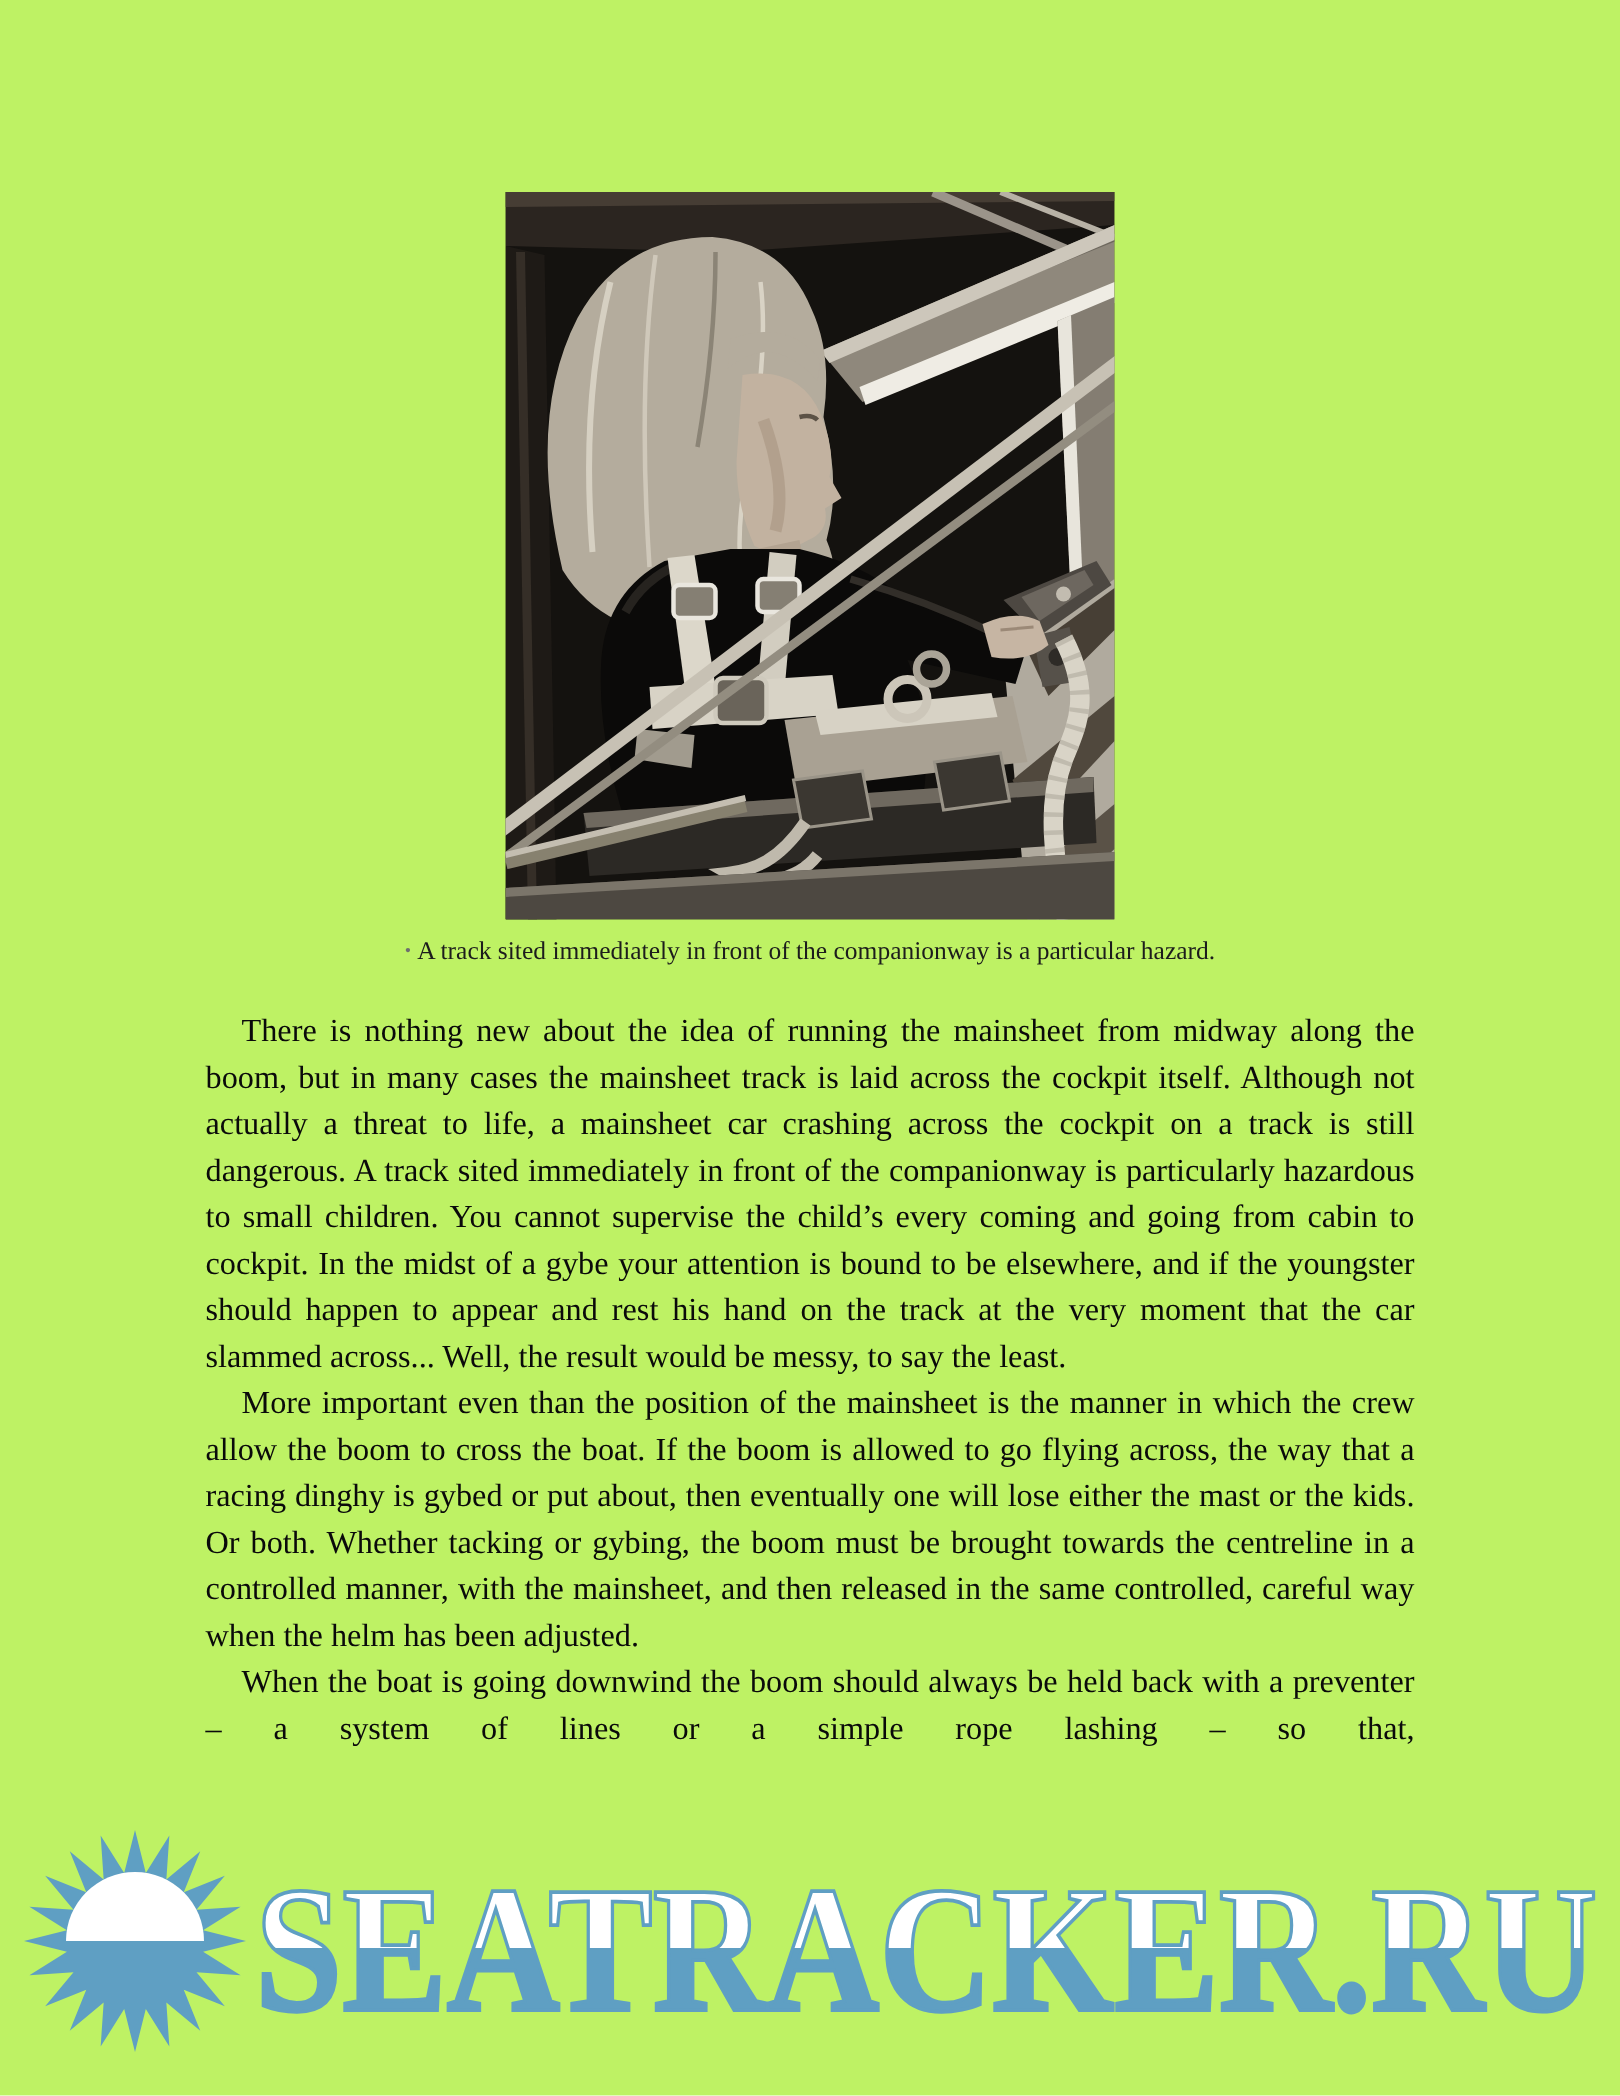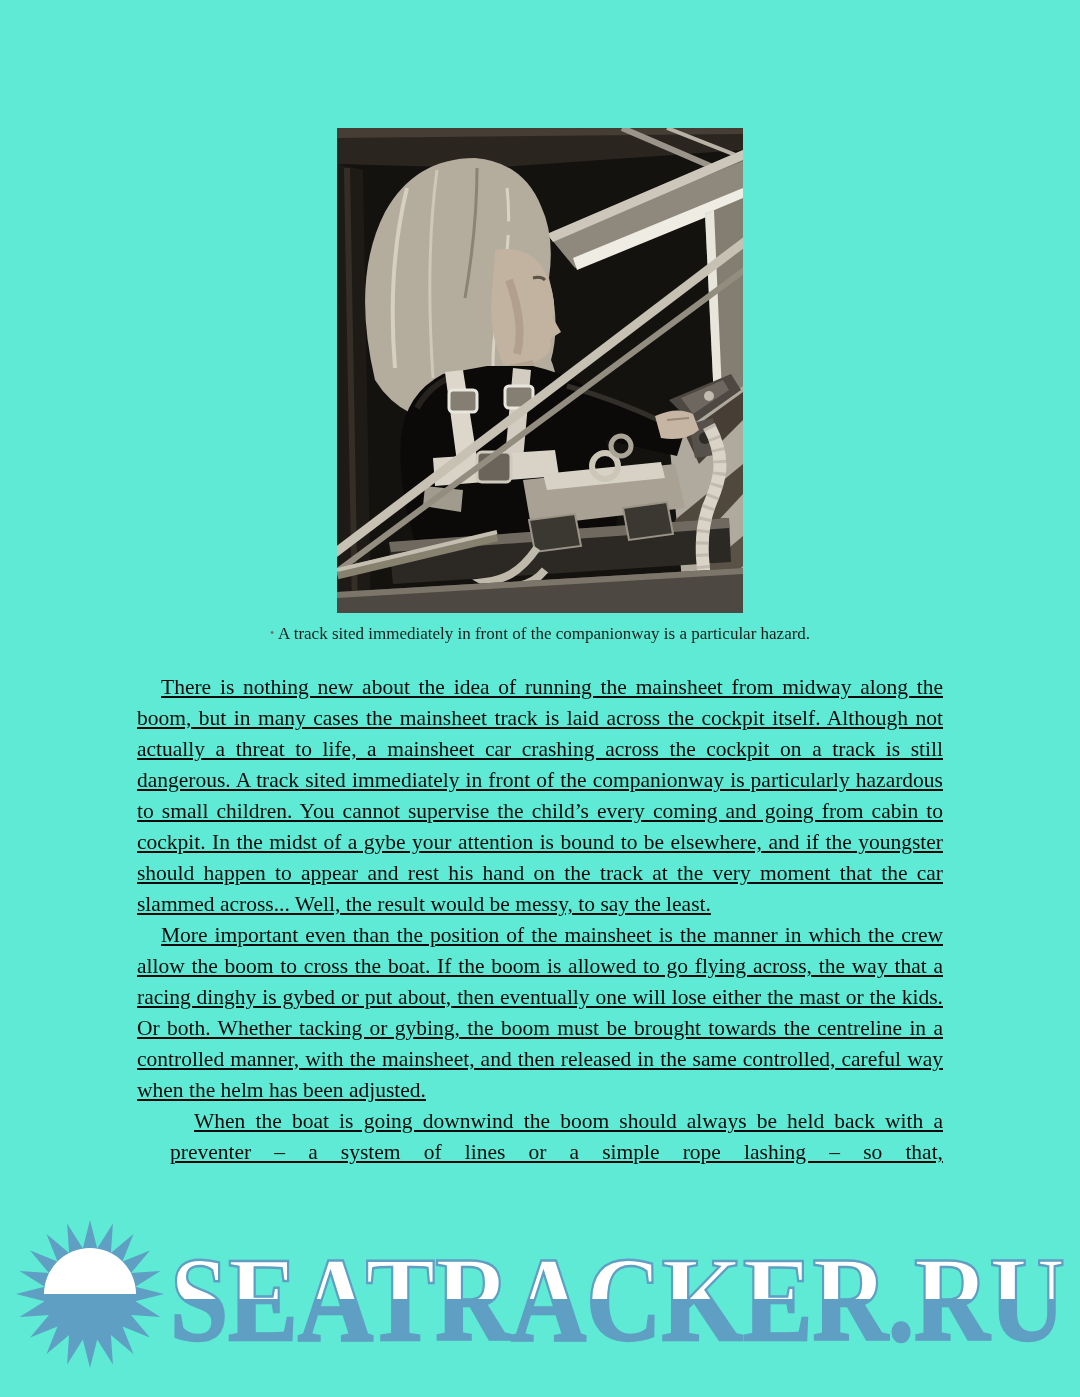--- a/index.html
+++ b/index.html
@@ -1,21 +1,21 @@
 <!DOCTYPE html>
 <html><head>
 <meta charset="utf-8">
 <style>
   * { margin: 0; padding: 0; box-sizing: border-box; }
   html, body { background: #ffffff; }
   .page {
     position: relative;
     width: 1080px;
     height: 1397px;
-    background: #5eead4;
+    background: #bef264;
     overflow: hidden;
     font-family: "Liberation Serif", serif;
   }
   .figure {
     position: absolute;
     left: 337px;
     top: 128px;
     width: 406px;
     text-align: center;
   }
@@ -44,25 +44,23 @@
     left: 137px;
     top: 672px;
     width: 806px;
     font-size: 21.5px;
     line-height: 31px;
     color: #0a0a0a;
     text-align: justify;
   }
   .body-text p {
     text-indent: 24px;
-    text-decoration: underline;
   }
   .body-text p.cut {
     text-align-last: justify;
-    margin-left: 33px;
   }
   .watermark {
     position: absolute;
     left: 10px;
     top: 1220px;
     width: 1068px;
     height: 152px;
     line-height: 0;
   }
   .wm-text {

